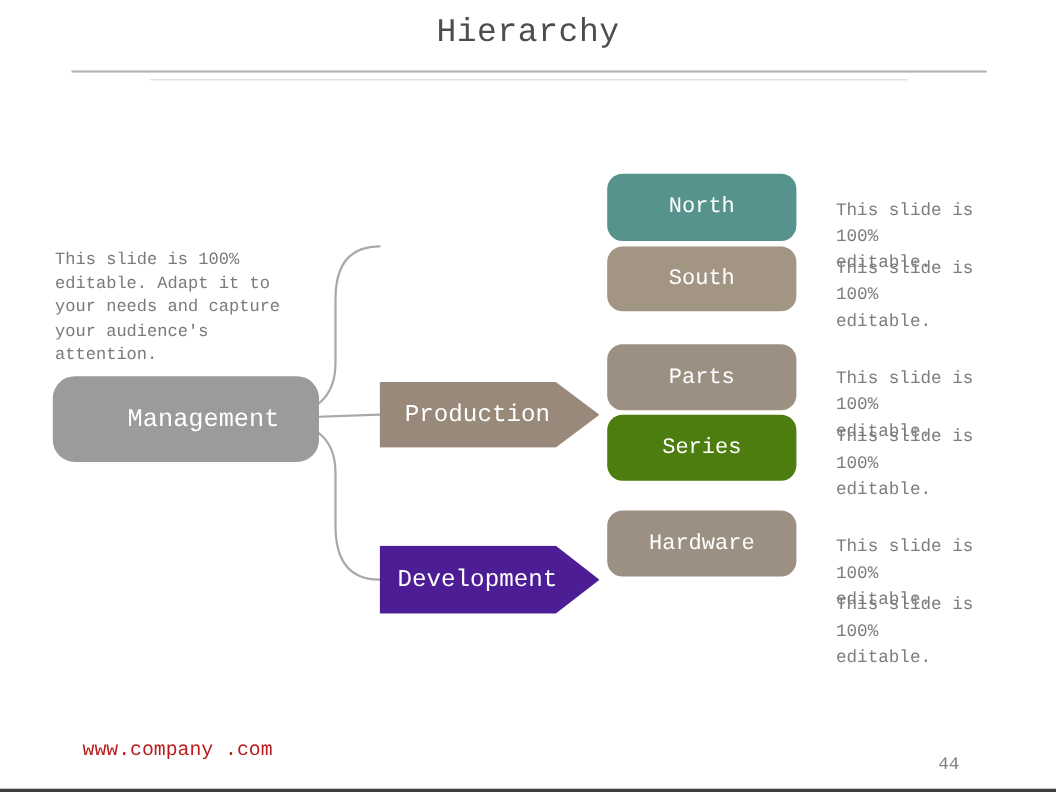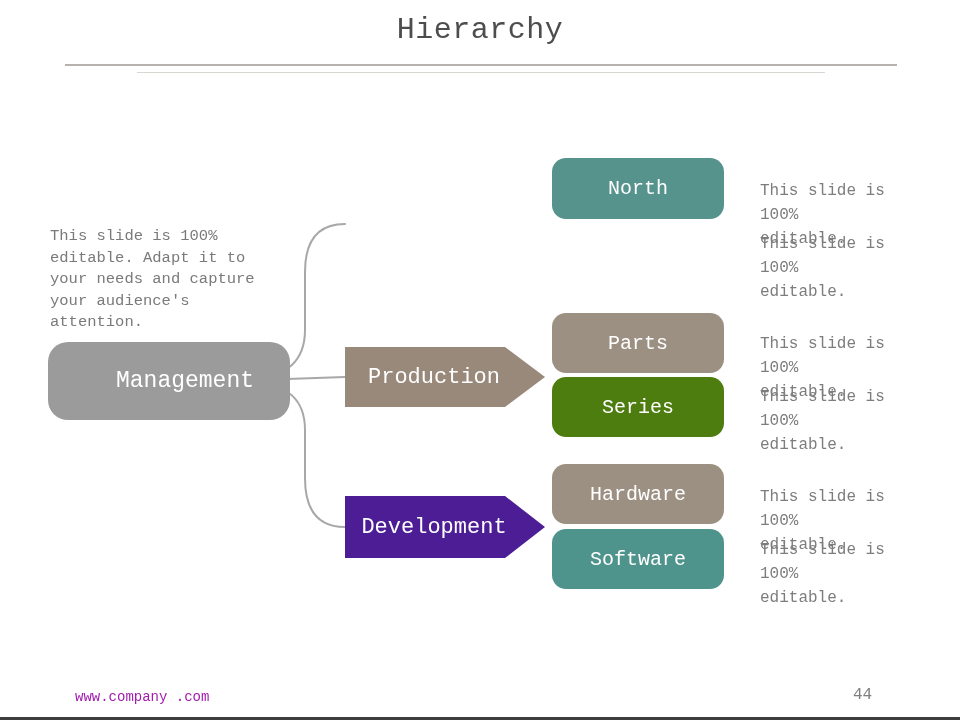--- a/index.html
+++ b/index.html
@@ -47,21 +47,21 @@
   .caption{
     position:absolute;left:760px;width:170px;margin:0;
     font-size:16px;line-height:24px;color:#7d7d7d;white-space:pre-line;
   }
   .cap-1{top:179px;}
   .cap-2{top:232px;}
   .cap-3{top:332px;}
   .cap-4{top:385px;}
   .cap-5{top:485px;}
   .cap-6{top:538px;}
-  .footer-site{position:absolute;left:75px;top:689px;font-size:14px;color:#a21caf;}
+  .footer-site{position:absolute;left:75px;top:672px;font-size:18px;color:#b91c1c;}
   .footer-page{position:absolute;left:853px;top:686px;font-size:16px;color:#7f7f7f;}
   .bottom-edge{position:absolute;left:0;top:717px;width:960px;height:3px;background:#3e3e3e;}
 </style>
 </head>
 <body>
 
 <div class="slide">
 
   <div class="slide-title">Hierarchy</div>
   <div class="rule1"></div>
@@ -78,24 +78,24 @@
     <path d="M258,380 L345,377" fill="none" stroke="#a8a8a8" stroke-width="2" stroke-linecap="round"></path>
     <path d="M258,383 C285,385 305,398 305,430 L305,478 C305,510 318,527 345,527" fill="none" stroke="#a8a8a8" stroke-width="2" stroke-linecap="round"></path>
   </svg>
 
   <div class="root-box" style="background: rgb(155, 155, 155); padding-left: 32px;">Management</div>
 
   <div class="arrow production" style="background: rgb(153, 137, 122);">Production</div>
   <div class="arrow development" style="background: #4c1d95;">Development</div>
 
   <div class="child-box cb-north" style="background: rgb(85, 147, 140);">North</div>
+  <div class="child-box cb-south" style="background: rgb(162, 149, 132);">South</div>
   <div class="child-box cb-parts" style="background: rgb(156, 144, 131);">Parts</div>
   <div class="child-box cb-series" style="background: #4d7c0f;">Series</div>
   <div class="child-box cb-hardware" style="background: rgb(156, 144, 131);">Hardware</div>
-  <div class="child-box cb-software" style="background: rgb(79, 148, 140);">Software</div>
 
   <p class="caption cap-1">This slide is 100%
 editable.</p>
   <p class="caption cap-2">This slide is 100%
 editable.</p>
   <p class="caption cap-3">This slide is 100%
 editable.</p>
   <p class="caption cap-4">This slide is 100%
 editable.</p>
   <p class="caption cap-5">This slide is 100%

